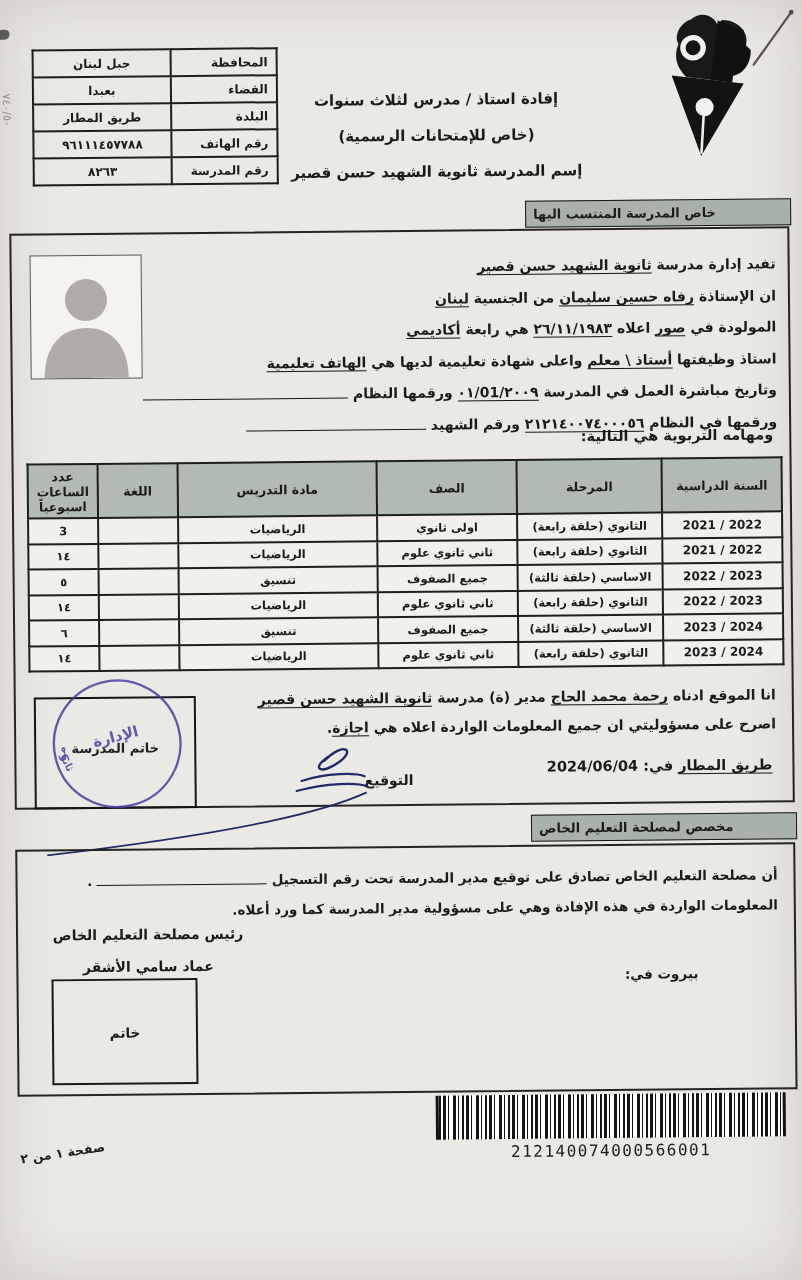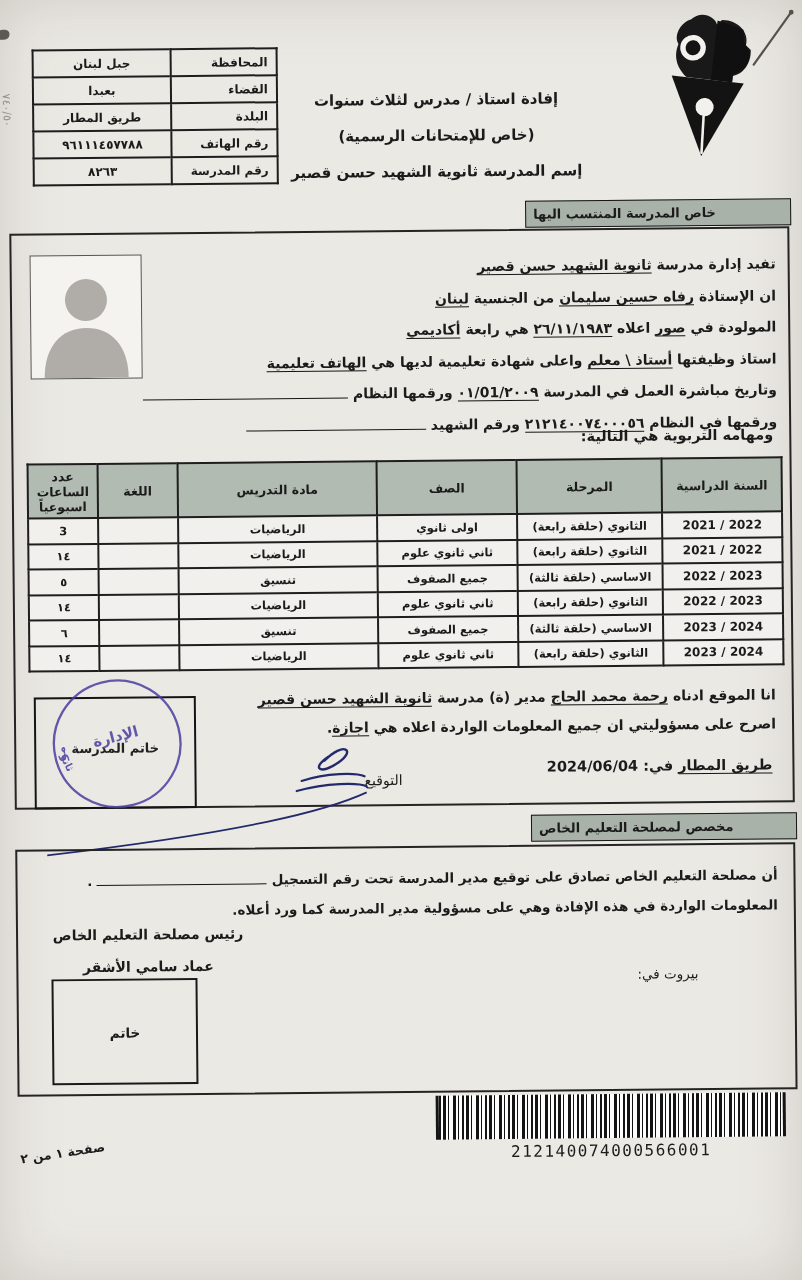--- a/index.html
+++ b/index.html
@@ -69,35 +69,35 @@
   .statement .line { line-height:29px; white-space:nowrap; }
 
   .stamp-box { position:absolute; left:18px; top:462px; width:162px; height:112px;
                border:2.4px solid #141414; }
   .stamp-box .lbl { position:absolute; top:42px; left:0; right:0; text-align:center;
                     font-size:13px; font-weight:700; color:#222; }
   .round-stamp { position:absolute; left:32px; top:440px; width:138px; height:138px;
                  transform:rotate(-14deg); opacity:.85; }
 
   .date-line { position:absolute; right:20px; top:528px; font-size:14.5px; font-weight:700; }
-  .sig-label { position:absolute; left:348px; top:540px; font-size:14px; font-weight:400; }
+  .sig-label { position:absolute; left:348px; top:540px; font-size:14px; font-weight:700; }
   .signature { position:absolute; left:190px; top:500px; width:170px; height:120px; overflow:visible; }
 
   
   .p1 { position:absolute; right:16px; top:22px; font-size:13.5px; font-weight:700; white-space:nowrap; }
   .p2 { position:absolute; right:16px; top:52px; font-size:13.5px; font-weight:700; white-space:nowrap; }
   .chief-title { position:absolute; left:24px; top:76px;  width:212px; text-align:center;
                  font-size:14px; font-weight:700; }
   .chief-name  { position:absolute; left:24px; top:108px; width:212px; text-align:center;
                  font-size:14px; font-weight:700; }
   .khatem-box  { position:absolute; left:33px; top:128px; width:146px; height:106px;
                  border:2px solid #1a1a1a; }
   .khatem-box .lbl { position:absolute; top:44px; left:0; right:0; text-align:center;
                      font-size:13.5px; font-weight:700; }
-  .city-line { position:absolute; right:96px; top:120px; font-size:13.5px; font-weight:400; }
+  .city-line { position:absolute; right:96px; top:120px; font-size:13.5px; font-weight:700; }
 
   
   .barcode-wrap { position:absolute; left:430px; top:1096px; width:350px; text-align:center; }
   .bars { height:44px; width:100%;
           background:
             repeating-linear-gradient(90deg,
               #141414 0 2px, #fdfdfd 2px 4px,
               #141414 4px 7px, #fdfdfd 7px 9px,
               #141414 9px 10px, #fdfdfd 10px 14px,
               #141414 14px 17px, #fdfdfd 17px 19px,

